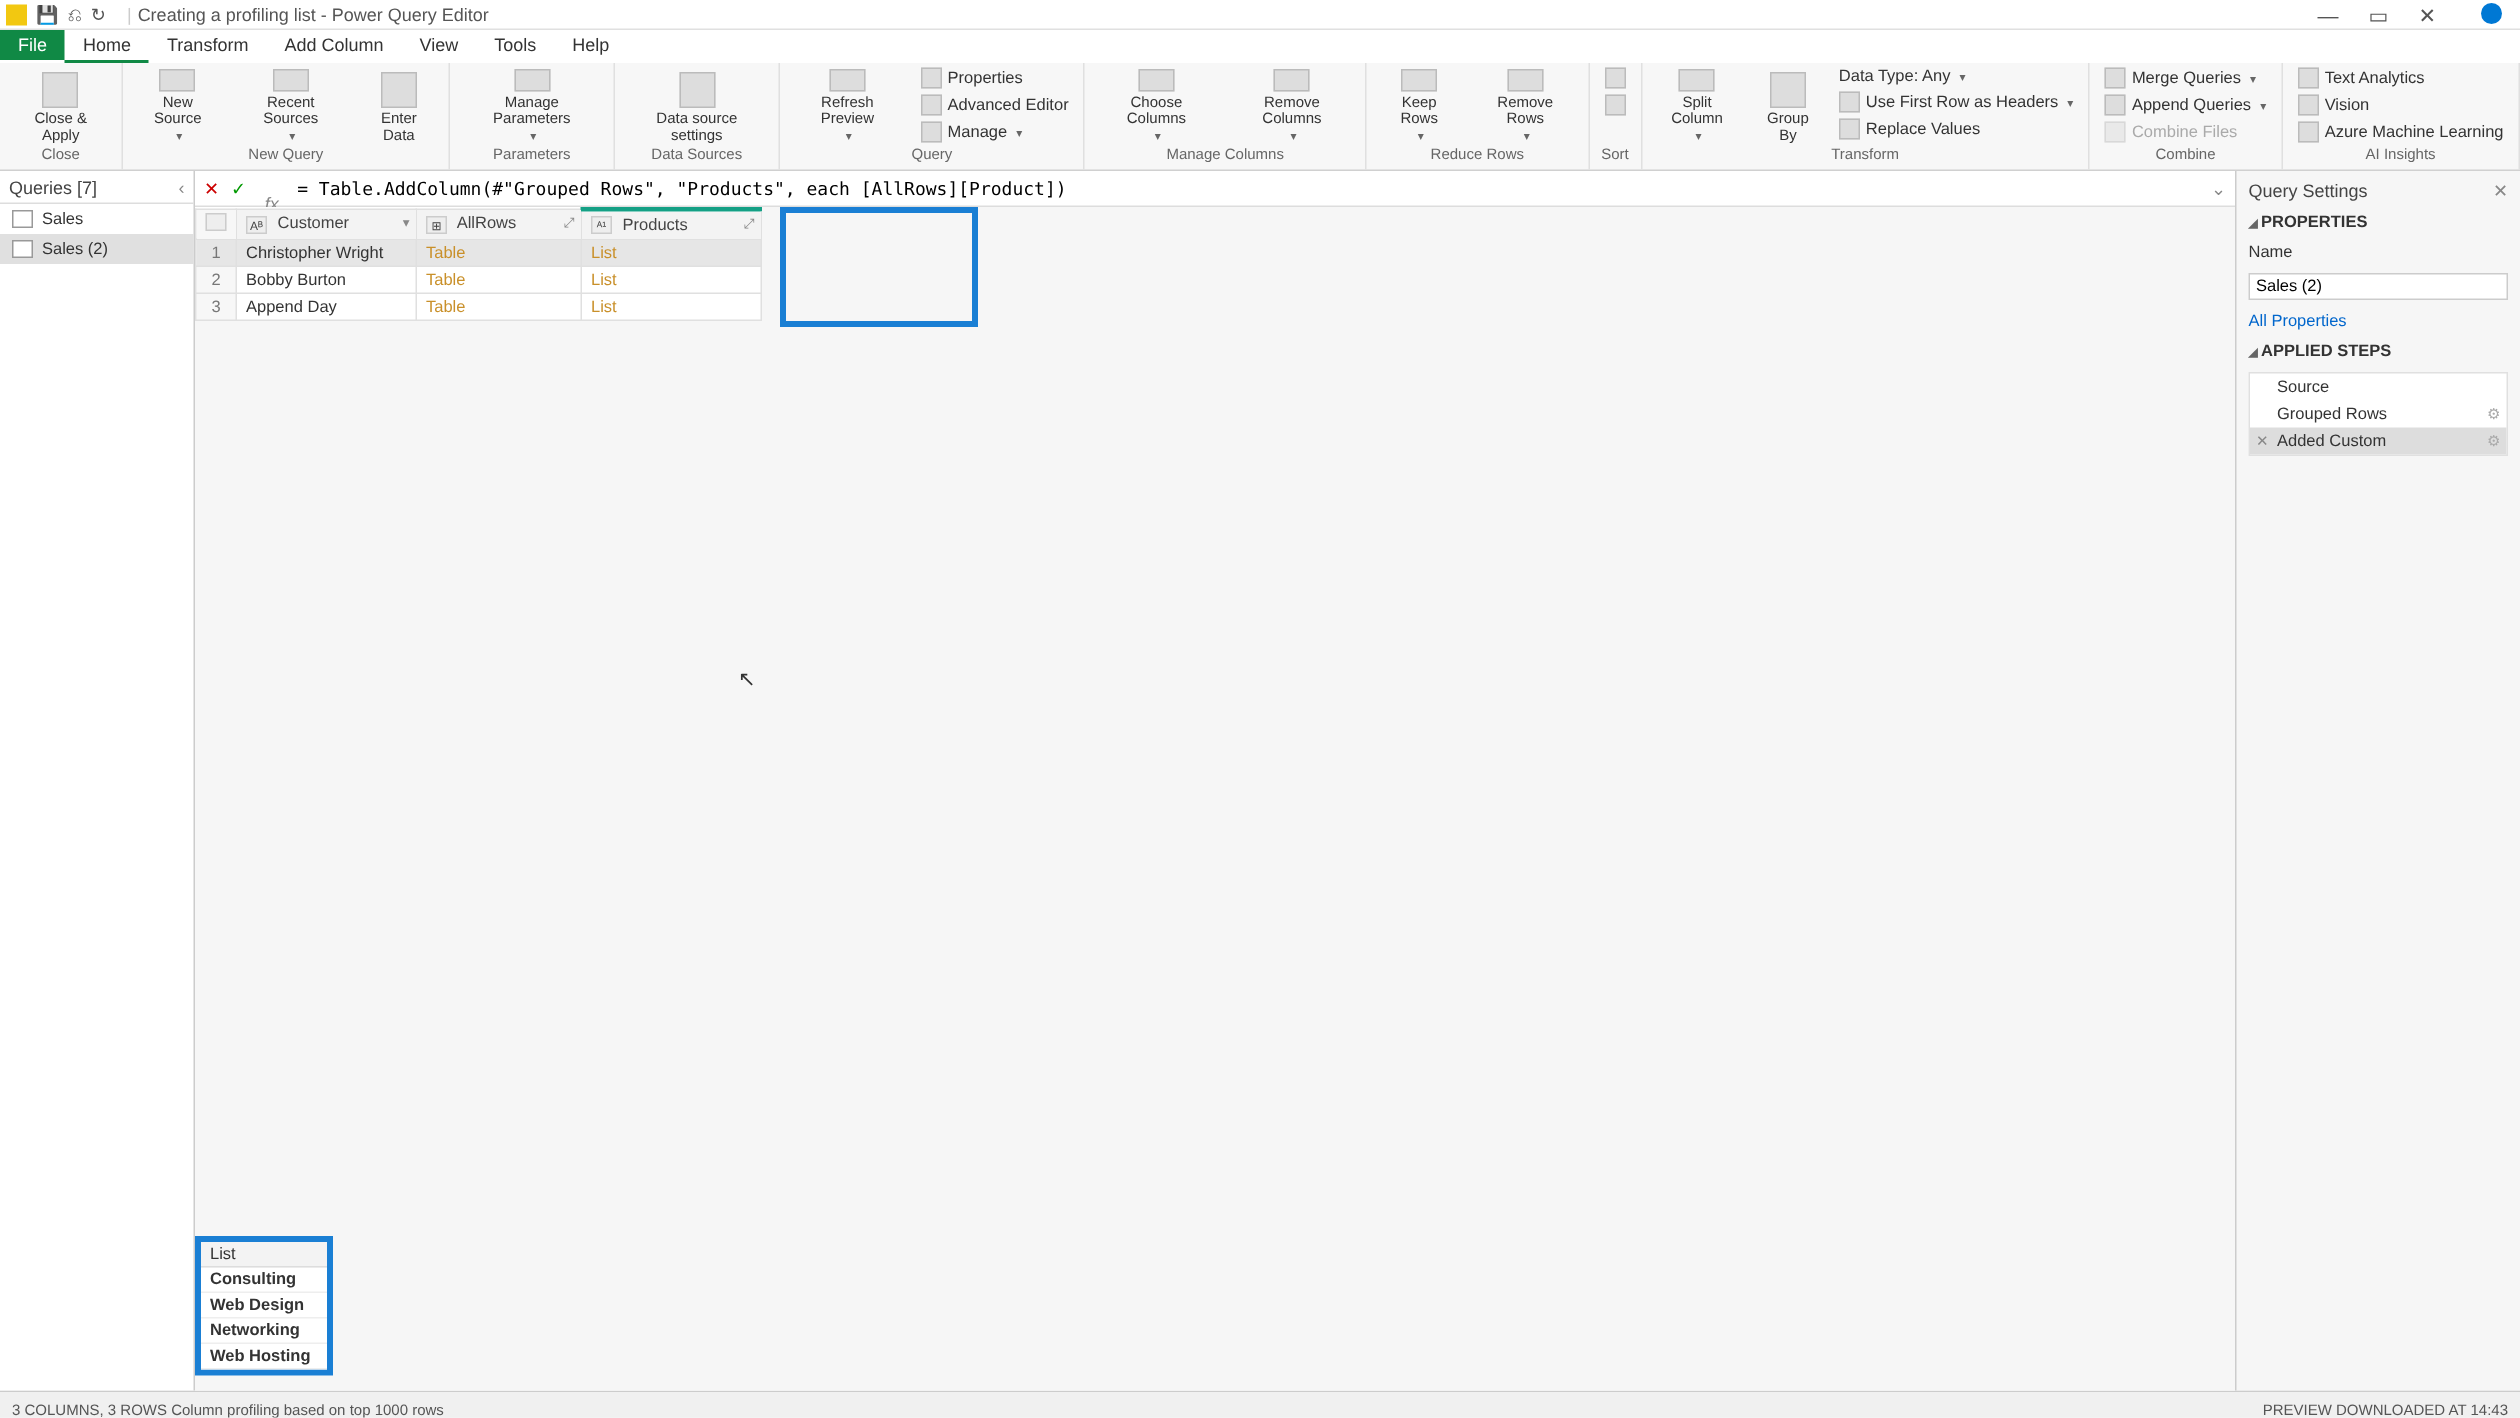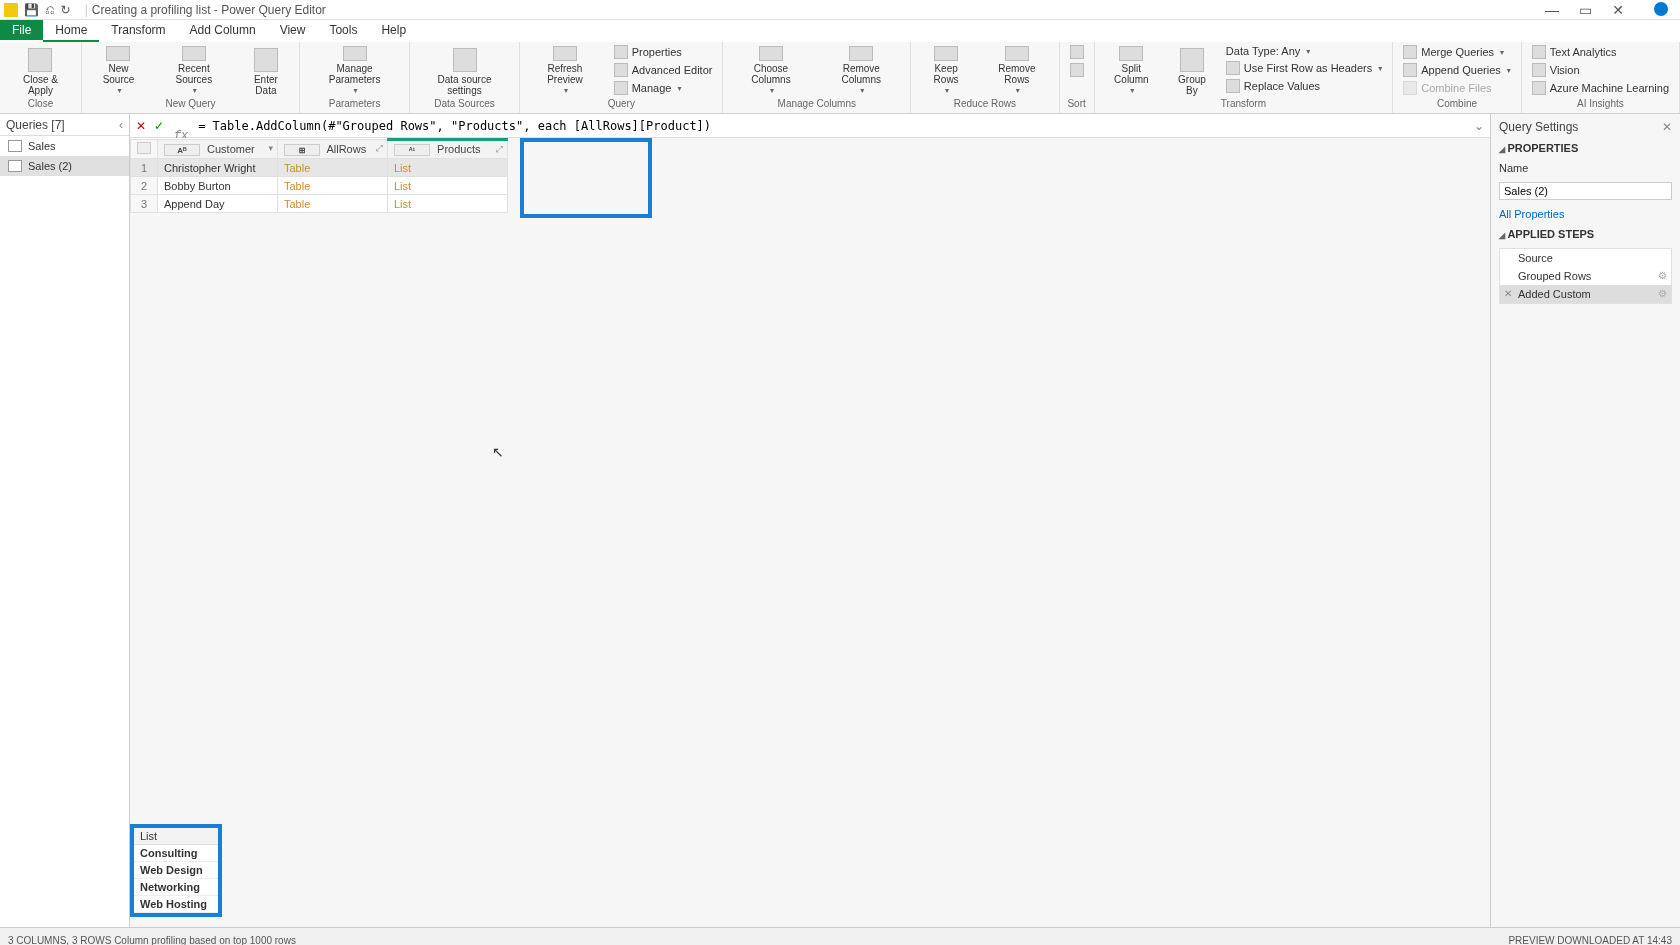--- a/index.html
+++ b/index.html
@@ -43,32 +43,32 @@
 .queries-pane { width: 130px; background: #fff; border-right: 1px solid #ccc; display: flex; flex-direction: column; }
 .queries-header { height: 22px; display: flex; align-items: center; justify-content: space-between; padding: 0 6px; border-bottom: 1px solid #ddd; font-size: 12px; color: #444; }
 .queries-header .collapse { color: #888; cursor: pointer; font-size: 12px; }
 .query-item { display: flex; align-items: center; gap: 6px; padding: 4px 8px; font-size: 11px; cursor: pointer; }
 .query-item.selected { background: #e0e0e0; }
 .query-item .qico { width: 14px; height: 12px; border: 1px solid #999; background: #fff; }
 
 
 .editor { flex: 1; display: flex; flex-direction: column; background: #fff; position: relative; }
 .formula-bar { height: 24px; display: flex; align-items: center; border-bottom: 1px solid #ddd; padding: 0 6px; gap: 8px; }
-.formula-bar .fx-btn { width: 18px; text-align: center; color: #888; font-family: Liberation Mono, monospace; font-style: italic; margin-top: 20px; }
+.formula-bar .fx-btn { width: 18px; text-align: center; color: #888; font-family: Liberation Sans, sans-serif; font-style: italic; margin-top: 20px; }
 .formula-bar .fx-cancel { color: #c00; cursor: pointer; }
 .formula-bar .fx-commit { color: #090; cursor: pointer; }
 .formula-bar input { flex: 1; border: none; outline: none; font-family: Consolas, monospace; font-size: 12px; }
 .formula-bar .drop { color: #888; cursor: pointer; }
 
 
 .grid-wrap { flex: 1; overflow: auto; position: relative; background: #f6f6f6; }
 .grid { background: #fff; border-collapse: collapse; font-size: 11px; }
 .grid th, .grid td { border: 1px solid #e0e0e0; padding: 2px 6px; height: 18px; text-align: left; }
 .grid th { background: #f3f3f3; font-weight: normal; color: #444; position: relative; }
-.grid th .colico { display: inline-block; width: 36px; height: 12px; background: #eee; border: 1px solid #ccc; margin-right: 4px; vertical-align: middle; font-size: 8px; text-align: center; line-height: 12px; font-weight: bold; }
+.grid th .colico { display: inline-block; width: 14px; height: 12px; background: #eee; border: 1px solid #ccc; margin-right: 4px; vertical-align: middle; font-size: 8px; text-align: center; line-height: 12px; }
 .grid th .expand { position: absolute; right: 4px; top: 3px; font-size: 9px; color: #888; cursor: pointer; }
 .grid .rownum { width: 24px; text-align: center; background: #f7f7f7; color: #777; }
 .grid .cornerico { width: 14px; height: 12px; background: #eee; border: 1px solid #ccc; display: inline-block; }
 .grid td.link { color: #c9902a; cursor: pointer; }
 .grid tr.selected td { background: #e6e6e6; }
 .hl-box { position: absolute; border: 4px solid #1a7fd4; pointer-events: none; }
 .hl-products { left: 390px; top: 0px; width: 132px; height: 80px; }
 .grid th.products { border-top: 3px solid #14a085; }
 
 

